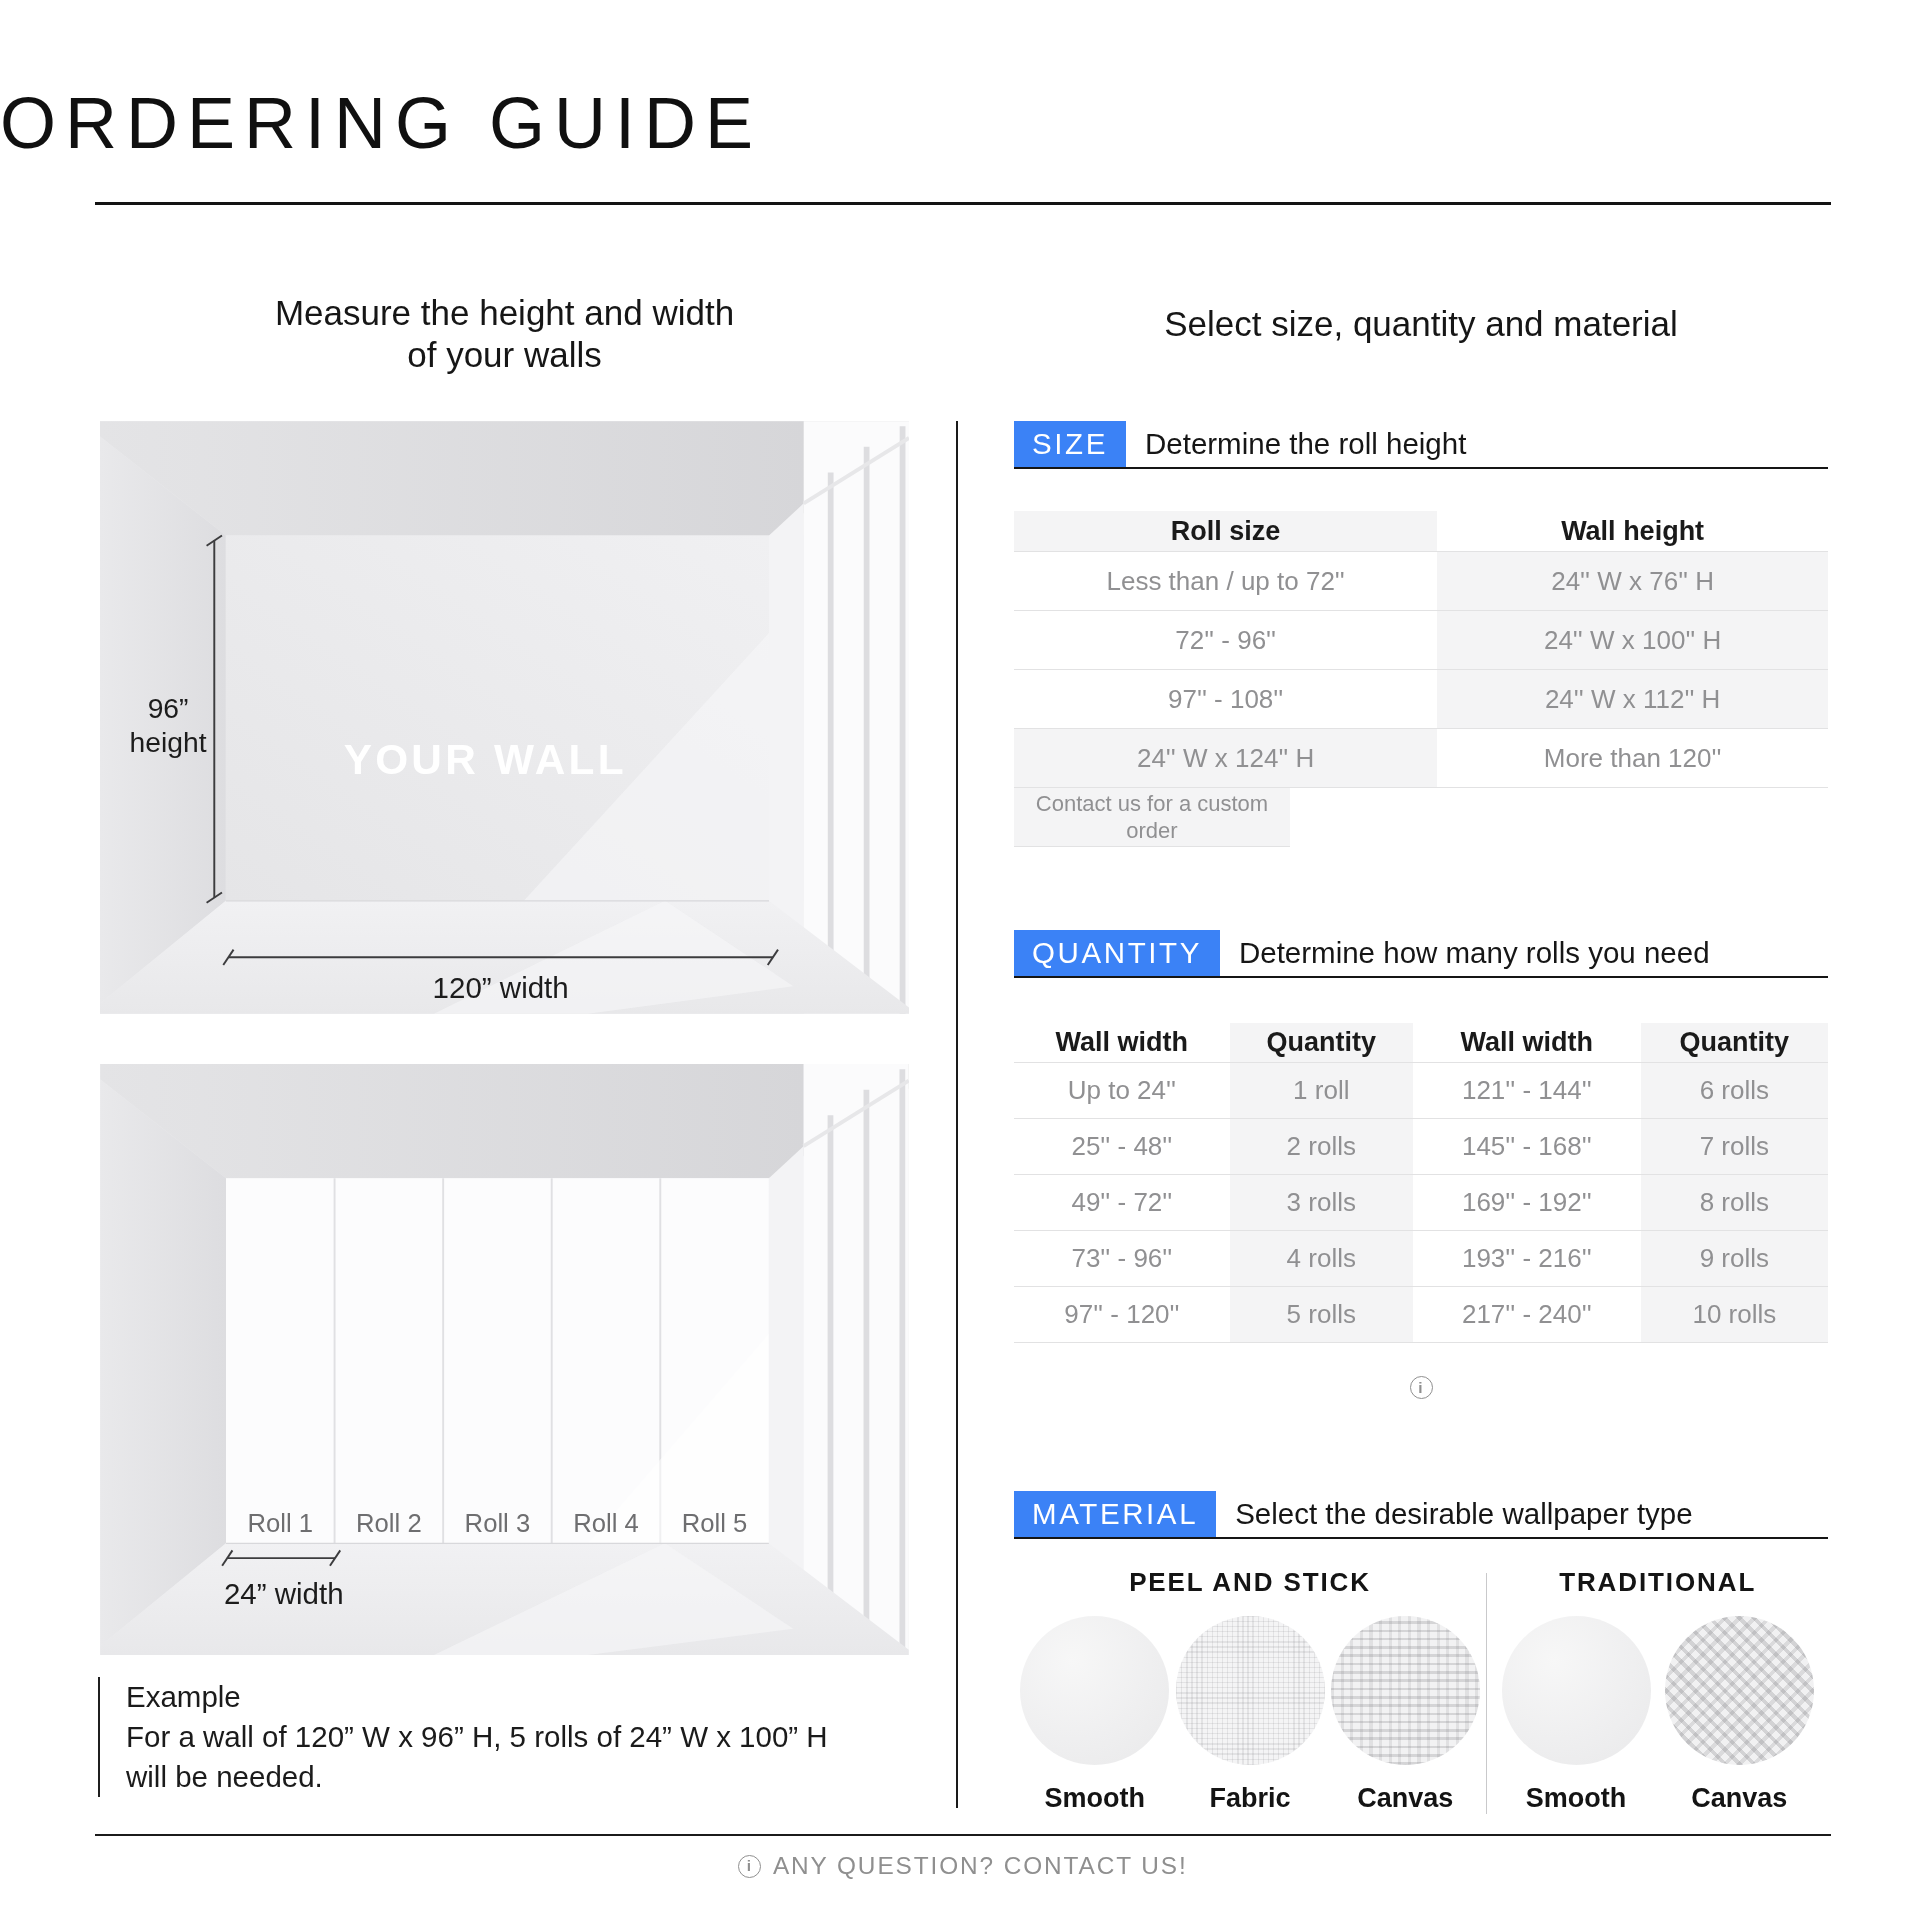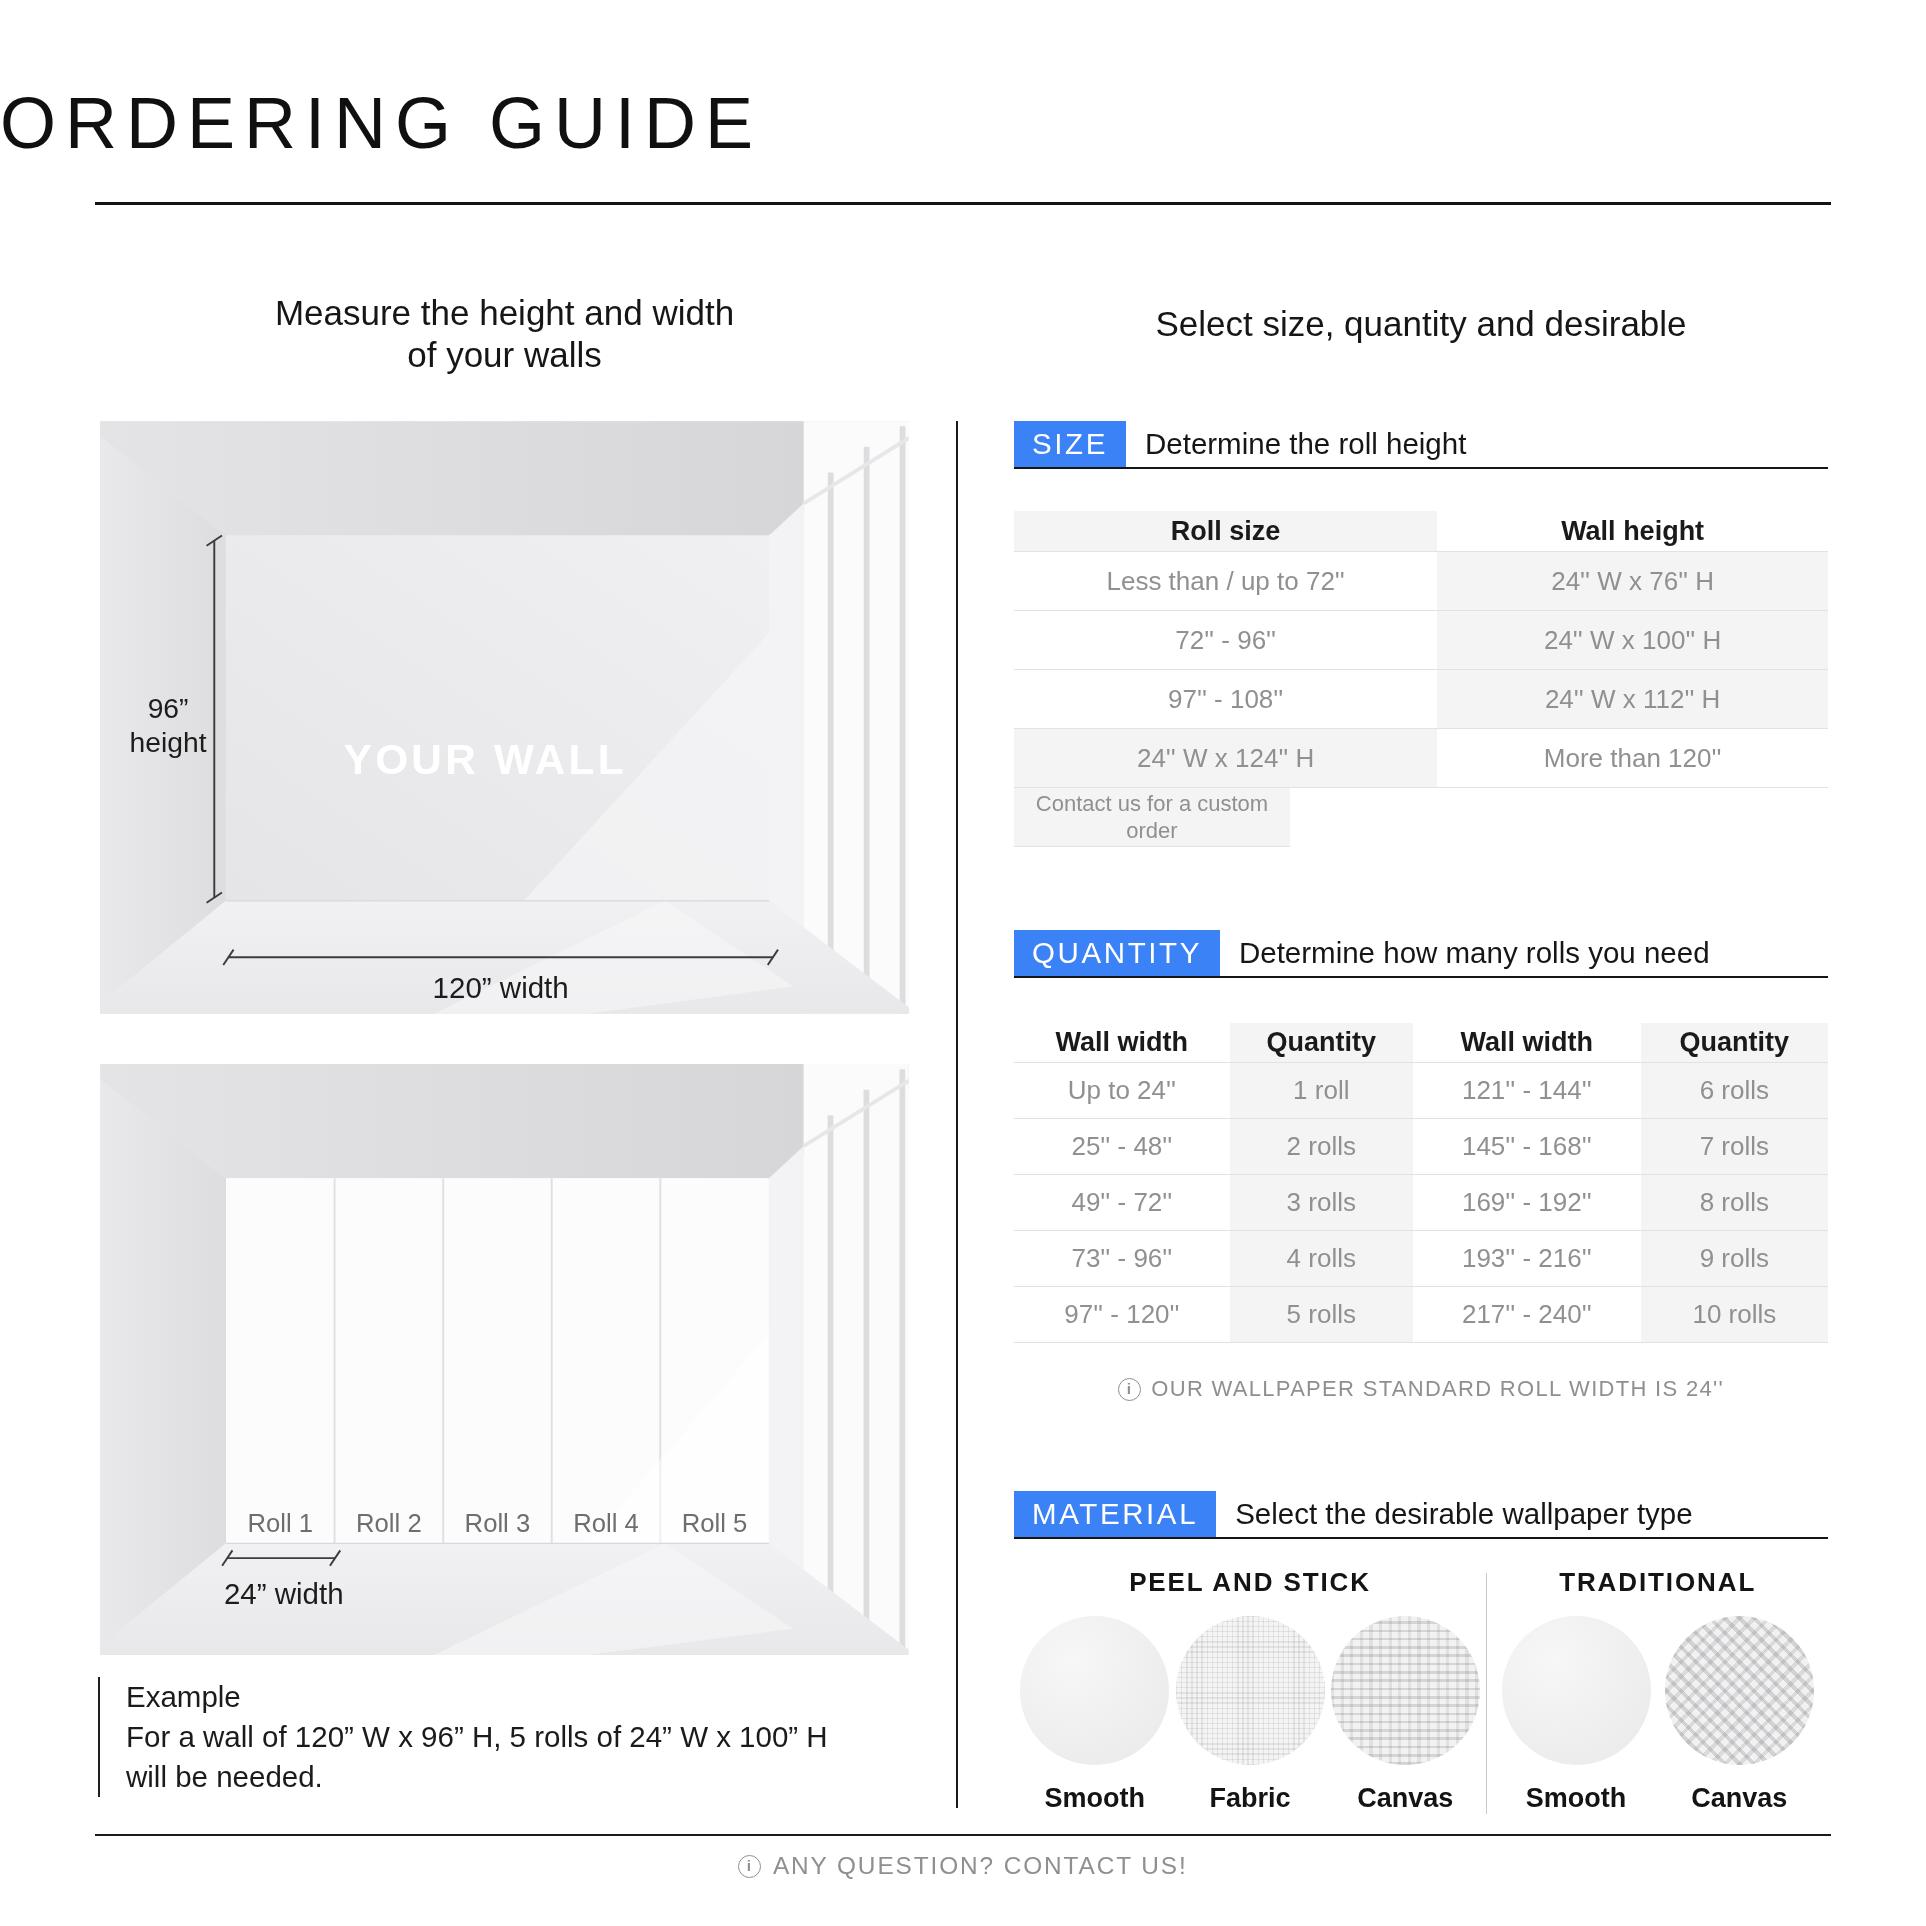--- a/index.html
+++ b/index.html
@@ -89,21 +89,21 @@
 <div class="page">
 
   <div class="title">ORDERING GUIDE</div>
   <div class="top-rule"></div>
 
   <div class="col-heading left">
     <div>Measure the height and width</div>
     <div>of your walls</div>
   </div>
 
-  <div class="col-heading right">Select size, quantity and desirable</div>
+  <div class="col-heading right">Select size, quantity and material</div>
 
   <div class="center-divider"></div>
 
   <div class="room one">
     <svg viewBox="0 0 1260 923" width="809" height="593">
       <defs>
         <linearGradient id="gCeil" x1="0" y1="0" x2="1" y2="0">
           <stop offset="0" stop-color="#e4e4e6"></stop>
             <stop offset="1" stop-color="#d4d4d7"></stop>
         </linearGradient>
@@ -251,21 +251,20 @@
       <div class="cell">193'' - 216''</div>
       <div class="cell shade">9 rolls</div>
 
       <div class="cell">97'' - 120''</div>
       <div class="cell shade">5 rolls</div>
       <div class="cell">217'' - 240''</div>
       <div class="cell shade">10 rolls</div>
     </div>
     <div class="note">
       <span class="info-dot">i</span>
-      <span>OUR WALLPAPER STANDARD ROLL WIDTH IS 24''</span>
     </div>
   </div>
 
   <div class="section sec-material">
     <div class="sec-head">
       <div class="sec-tag">MATERIAL</div>
       <div class="sec-sub">Select the desirable wallpaper type</div>
     </div>
     <div class="mat-groups">
       <div class="mat-group ps">

